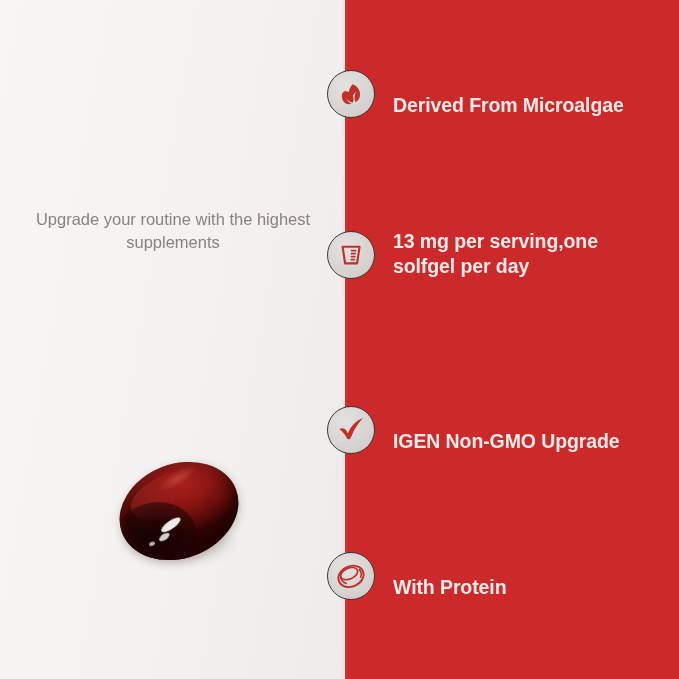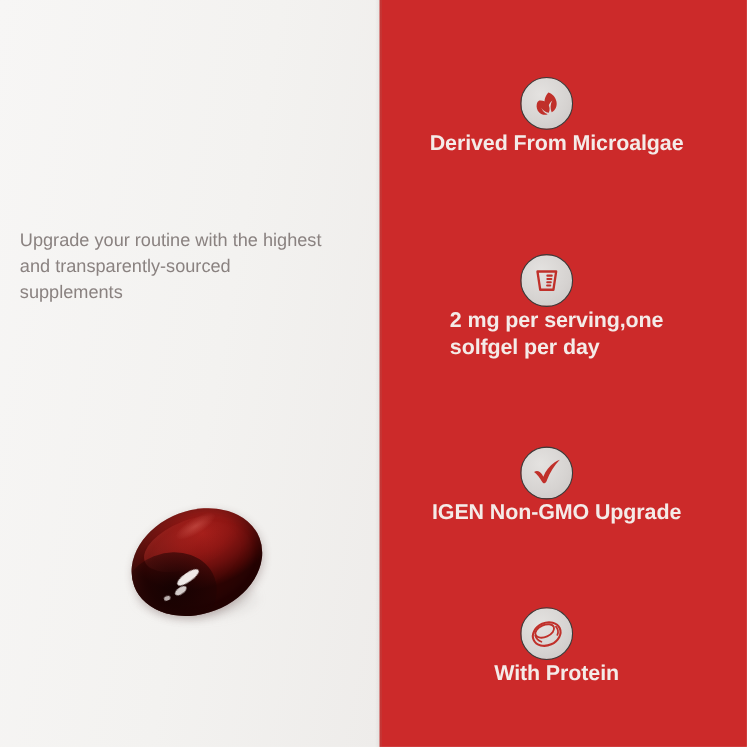--- a/index.html
+++ b/index.html
@@ -52,21 +52,21 @@
     color: #b82520;
     font-size: 34px;
     font-weight: bold;
     letter-spacing: -0.4px;
     line-height: 1.1;
   }
   .product-subtitle {
     position: absolute;
     left: 18px; top: 208px;
     width: 310px;
-    text-align: left;
+    text-align: center;
     color: #8a8280;
     font-size: 16.5px;
     font-weight: normal;
     line-height: 1.42;
   }
   .product-subtitle .sub-line { display: block; white-space: pre; }
 
   
   .capsule-wrap {
     position: absolute;
@@ -152,22 +152,21 @@
     transform: rotate(-10deg);
   }
 
   
   .feature {
     position: absolute;
     left: 327px;
     width: 340px;
     height: 48px;
     display: flex;
-    align-items: center;
-    flex-direction: column;
+    align-items: flex-end;
   }
   .feature-badge {
     position: relative;
     flex: 0 0 auto;
     width: 48px;
     height: 48px;
     border-radius: 50%;
     background: radial-gradient(circle at 38% 32%, #e4e2e0 0%, #d6d3d1 60%, #c9c5c3 100%);
     border: 1.6px solid #3c3a39;
     box-sizing: border-box;
@@ -196,21 +195,20 @@
 
 <div id="infographic">
 
   <div class="panel-left"></div>
   <div class="panel-right"></div>
   <div class="panel-seam"></div>
 
 
   <div class="product-subtitle">
     <span class="sub-line">Upgrade your routine with the highest</span>
-    <span class="sub-line">and transparently-sourced</span>
     <span class="sub-line">supplements</span>
   </div>
 
   <div class="capsule-wrap">
     <div class="capsule-shadow"></div>
     <div class="capsule-body">
       <div class="capsule-sheen"></div>
       <div class="capsule-hl-top"></div>
       <div class="capsule-dark"></div>
       <div class="capsule-hl-a"></div>
@@ -232,21 +230,21 @@
   </div>
 
   <div class="feature feature-2">
     <div class="feature-badge">
       <svg width="32" height="32" viewBox="0 0 32 32" aria-hidden="true">
         <path d="M7.6 7.8h17.0l-2.5 16.6H10.1z" fill="none" stroke="#c0302a" stroke-width="2.1" stroke-linejoin="round"></path>
         <path d="M20.6 11.6h-4.0M20.2 14.6h-3.6M19.7 17.6h-3.2M19.2 20.6h-2.8" stroke="#c0302a" stroke-width="1.9" stroke-linecap="round"></path>
       </svg>
     </div>
     <div class="feature-label">
-      <span class="lbl-line">2 mg per serving,one</span>
+      <span class="lbl-line">13 mg per serving,one</span>
       <span class="lbl-line">solfgel per day</span>
     </div>
   </div>
 
   <div class="feature feature-3">
     <div class="feature-badge">
       <svg width="34" height="34" viewBox="0 0 34 34" aria-hidden="true">
         <path d="M5.5 16.0c1.8-1.0 3.6-1.1 5.2.1 1.4 1.0 2.4 2.6 3.2 4.3 2.0-5.2 5.6-9.8 10.4-13.1 1.6-1.1 3.2-1.9 4.6-2.3-5.0 5.3-9.0 11.6-11.6 18.4-.6 1.6-1.1 2.7-2.2 2.9-1.1.2-1.9-.7-2.6-1.9-1.8-3.1-4.0-6.0-7.0-8.4z" fill="#c0302a"></path>
       </svg>
     </div>

